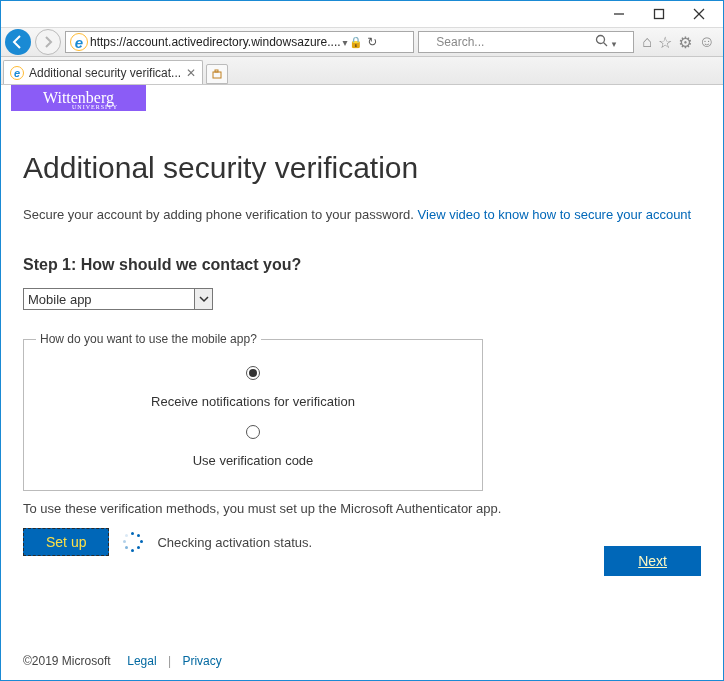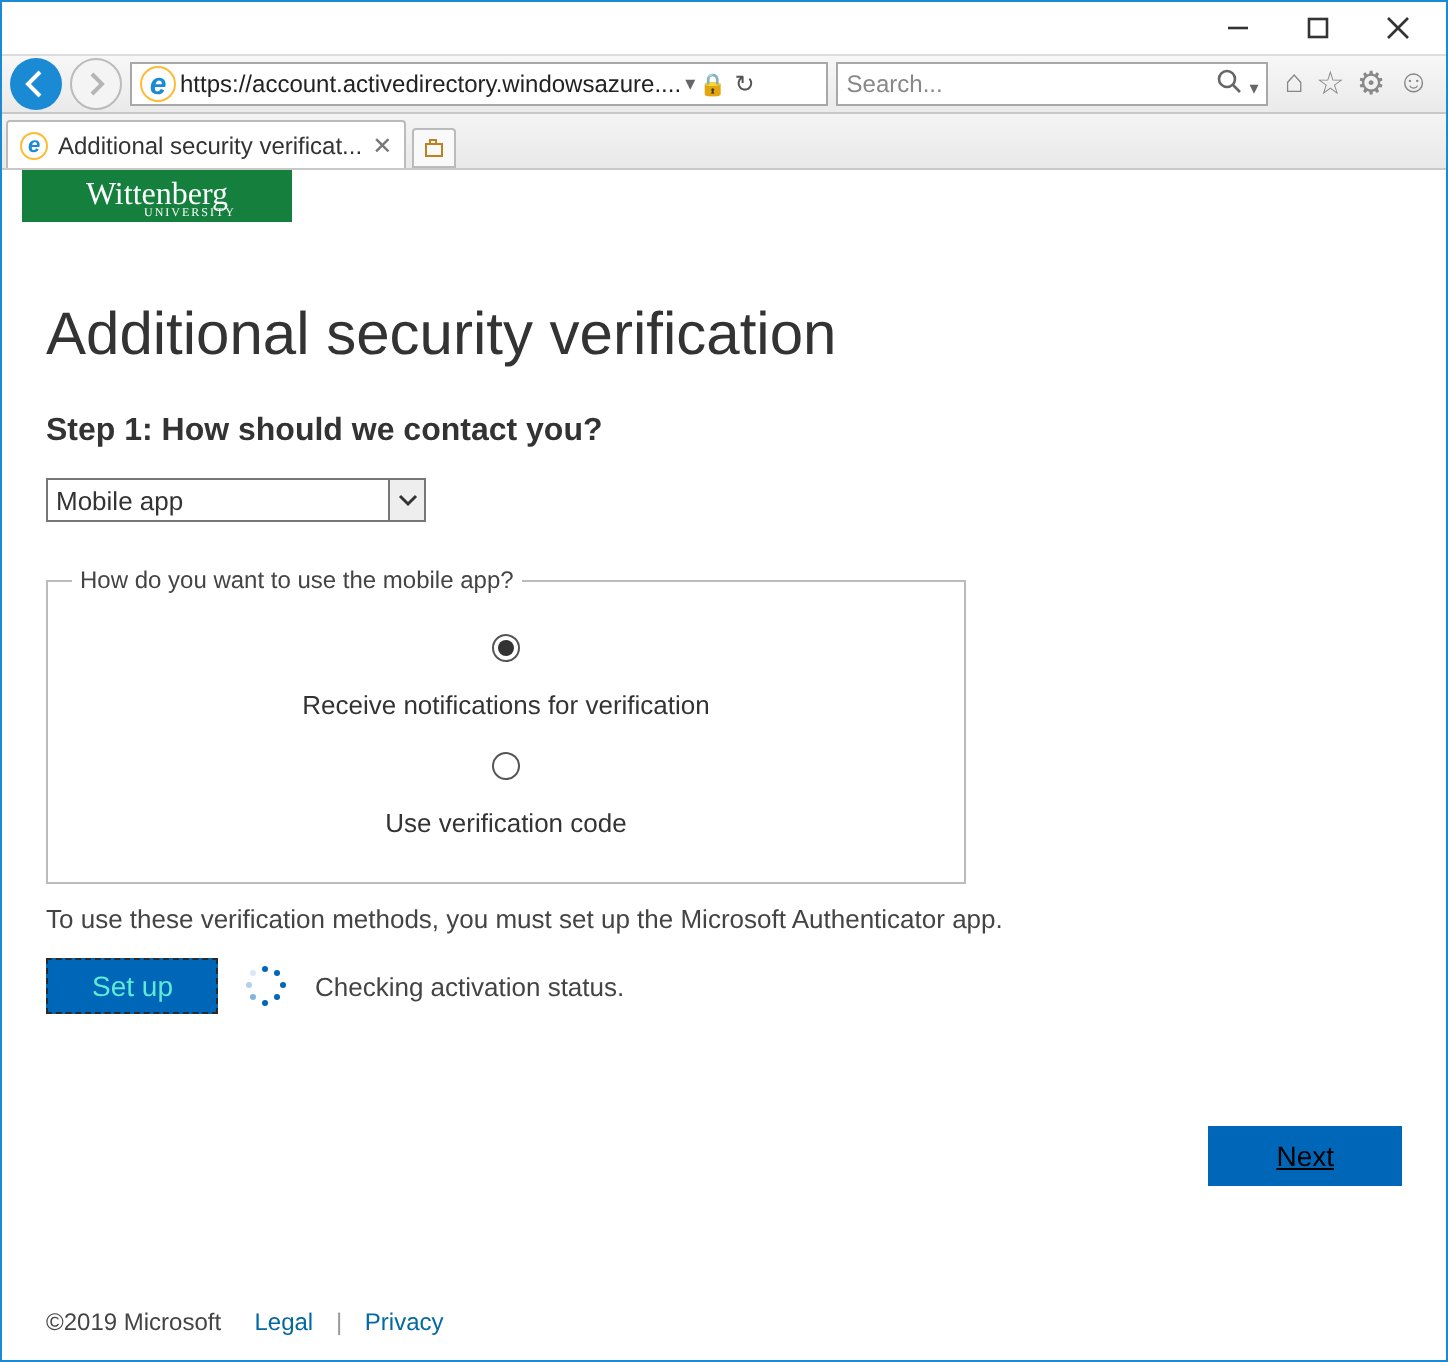--- a/index.html
+++ b/index.html
@@ -65,21 +65,21 @@
   }
   .addr .lock { color:#555; font-size: 11px;}
   .addr .refresh { color:#555; margin-left:2px;}
   .addr .drop { color:#666; font-size:10px;}
   .search {
     width: 216px;
     height: 22px;
     border: 1px solid #a8a8a8;
     background: #fff;
     display:flex; align-items:center;
-    padding: 0 4px;
+    padding: 0 17px;
     font-size: 12px;
     color: #888;
     justify-content: space-between;
   }
   .right-icons { display:flex; gap:6px; padding:0 4px; align-items:center; }
   .right-icons span { color:#888; font-size:16px; }
   .smiley { color:#f5b800; }
   .tabbar {
     height: 28px;
     background: linear-gradient(#f4f4f4,#e9e9e9);
@@ -112,21 +112,21 @@
     border-top-left-radius:2px;border-top-right-radius:2px;
   }
   .page {
     padding: 0;
     height: calc(681px - 26px - 30px - 28px - 2px);
     overflow:hidden;
     position:relative;
   }
   .logo {
     width: 135px; height:26px;
-    background:#15803d;
+    background:#8b5cf6;
     color:#fff; font-family: cursive;
     font-size:16px;
     display:flex;align-items:center;justify-content:center;
     margin-left:10px; margin-top:0;
     position:relative;
   }
   .logo small { position:absolute; bottom:1px; font-size:6px; letter-spacing:1px; right:28px;}
   .content { padding: 40px 22px 10px 22px; color:#333; }
   h1 { font-size: 30px; font-weight: 300; color:#333; margin-bottom:22px;}
   .subtitle { font-size:13px; color:#444; margin-bottom:34px;}
@@ -156,33 +156,33 @@
   legend { font-size:12px; color:#444; padding:0 4px;}
   .radio-row { display:flex; align-items:center; gap:14px; font-size:13px; color:#333; padding:8px 4px;flex-direction:column;}
   .radio {
     width:14px;height:14px;border:1px solid #555;border-radius:50%;
     display:flex;align-items:center;justify-content:center;
   }
   .radio.checked::after{ content:""; width:8px;height:8px;background:#333;border-radius:50%;}
   .instr { font-size:13px; color:#444; margin-top:6px; margin-bottom:12px;}
   .setup-row { display:flex; align-items:center; gap:14px;}
   .setup-btn {
-    background:#0067b8; color:#5eead4; border:1px dashed #2a2a2a;
+    background:#0067b8; color:#fde047; border:1px dashed #2a2a2a;
     padding: 5px 22px; font-size:14px;
   }
   .spinner {
     width:20px;height:20px; position:relative;
   }
   .spinner span{
     position:absolute;width:3px;height:3px;background:#0067b8;border-radius:50%;
   }
   .status-text{font-size:13px;color:#444;}
   .next-btn {
-    position:absolute; right:22px; bottom:87px;
-    background:#0067b8; color:#000000; border:none;
+    position:absolute; right:22px; bottom:104px;
+    background:#0067b8; color:#fef9c3; border:none;
     padding:7px 34px; font-size:14px;text-decoration:underline;
   }
   .footer {
     position:absolute; bottom:12px; left:22px;
     font-size:12px; color:#444;
   }
   .footer .sep{ margin:0 8px; color:#999;}
   .footer a{ color:#0369a1; text-decoration:none;}
 </style>
 </head>
@@ -258,20 +258,23 @@
 </div>
 
 <div class="page">
   <div class="logo">
     <span>Wittenberg</span>
     <small>UNIVERSITY</small>
   </div>
 
   <div class="content">
     <h1>Additional security verification</h1>
+    <p class="subtitle">
+      <span>Secure your account by adding phone verification to your password. </span><a href="#">View video to know how to secure your account</a>
+    </p>
 
     <div class="step">Step 1: How should we contact you?</div>
 
     <div class="select-wrap">
       <div class="sel-text">Mobile app</div>
       <div class="sel-btn">
         <svg width="10" height="10">
             <path d="M1 3 L5 7 L9 3" fill="none" stroke="#333" stroke-width="1.5"></path>
           </svg>
       </div>

